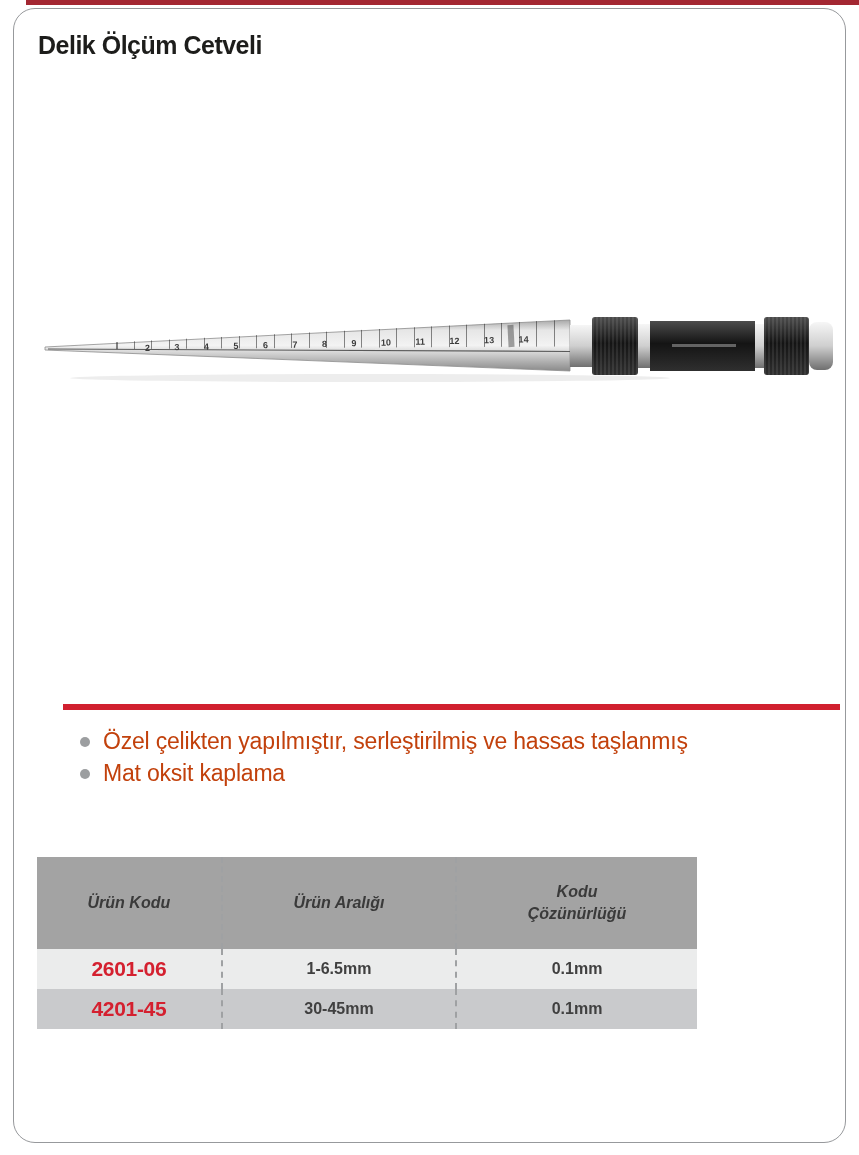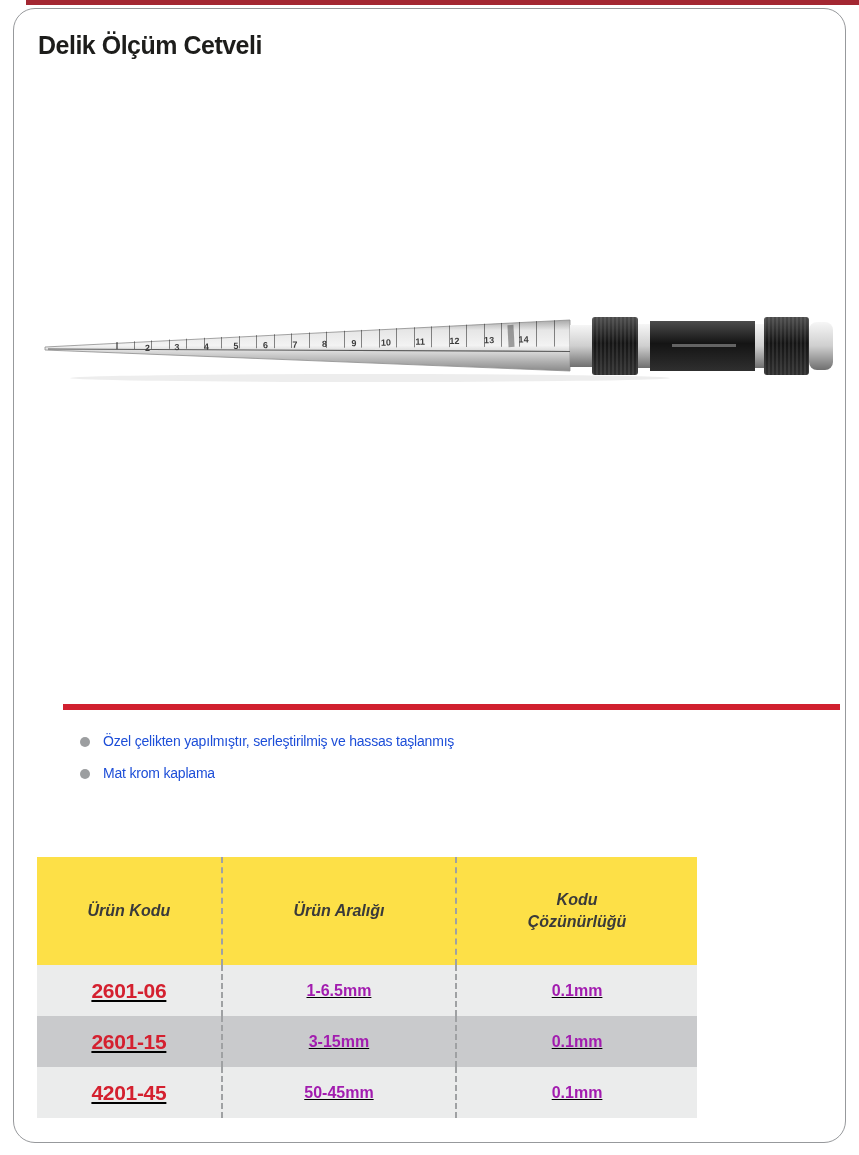--- a/index.html
+++ b/index.html
@@ -24,39 +24,39 @@
   .scale-numbers { position: absolute; left: 105px; top: 33px; width: 440px;
     font-size: 9px; font-weight: bold; color: #3c3c3c; word-spacing: 22px;
     transform: rotate(-1.3deg); white-space: nowrap; overflow: hidden; }
 
   
   .red-divider { left: 63px; top: 704px; width: 777px; height: 6px; background: #d1202f; }
 
   
   .features { left: 80px; top: 731px; width: 700px; }
   .feature { position: relative; padding-left: 23px; margin-bottom: 11px;
-    font-size: 14px; color: #1d4ed8; line-height: 21px; letter-spacing: -0.2px; }
+    font-size: 23px; color: #c2410c; line-height: 21px; letter-spacing: -0.2px; }
   .feature .dot { position: absolute; left: 0; top: 6px; width: 10px; height: 10px;
     border-radius: 50%; background: #9c9ea0; }
 
   
   .spec-table { left: 37px; top: 857px; width: 660px; border-collapse: collapse;
     table-layout: fixed; }
   .spec-table th, .spec-table td { text-align: center; vertical-align: middle; }
-  .spec-table thead tr { height: 108px; background: #fde047; }
+  .spec-table thead tr { height: 92px; background: #a3a3a3; }
   .spec-table th { font-size: 16px; font-style: italic; font-weight: bold; color: #3a3a3a; }
-  .spec-table tbody tr { height: 51px; text-decoration: underline; }
+  .spec-table tbody tr { height: 40px; }
   .spec-table tbody tr:nth-child(odd)  { background: #ebecec; }
   .spec-table tbody tr:nth-child(even) { background: #c9cacc; }
   .col-code  { width: 28%; }
   .col-range { width: 35.5%; }
   .col-res   { width: 36.5%; }
   .sep { border-left: 2px dashed #9fa1a3; }
   .code-cell { font-size: 21px; font-weight: bold; color: #d4202f; letter-spacing: -0.3px; }
-  .val-cell  { font-size: 16px; font-weight: bold; color: #a21caf; }
+  .val-cell  { font-size: 16px; font-weight: bold; color: #404040; }
   .wrap-narrow { display: inline-block; max-width: 130px; line-height: 1.35; }
 </style>
 </head>
 <body>
 
 <div class="abs top-accent"></div>
 <div class="abs page-box"></div>
 
 <h1 class="abs page-title">Delik Ölçüm Cetveli</h1>
 
@@ -108,44 +108,39 @@
 
 <div class="abs red-divider"></div>
 
 <div class="abs features">
   <div class="feature">
     <span class="dot"></span>
     <span>Özel çelikten yapılmıştır, serleştirilmiş ve hassas taşlanmış</span>
   </div>
   <div class="feature">
     <span class="dot"></span>
-    <span>Mat krom kaplama</span>
+    <span>Mat oksit kaplama</span>
   </div>
 </div>
 
 <table class="abs spec-table">
   <thead>
     <tr>
       <th class="col-code">Ürün Kodu</th>
       <th class="col-range sep">Ürün Aralığı</th>
       <th class="col-res sep">
         <span class="wrap-narrow">Kodu Çözünürlüğü</span>
       </th>
     </tr>
   </thead>
   <tbody>
     <tr>
       <td class="code-cell">2601-06</td>
       <td class="val-cell sep">1-6.5mm</td>
       <td class="val-cell sep">0.1mm</td>
     </tr>
     <tr>
-      <td class="code-cell">2601-15</td>
-      <td class="val-cell sep">3-15mm</td>
-      <td class="val-cell sep">0.1mm</td>
-    </tr>
-    <tr>
       <td class="code-cell">4201-45</td>
-      <td class="val-cell sep">50-45mm</td>
+      <td class="val-cell sep">30-45mm</td>
       <td class="val-cell sep">0.1mm</td>
     </tr>
   </tbody>
 </table>
 
 </body></html>

